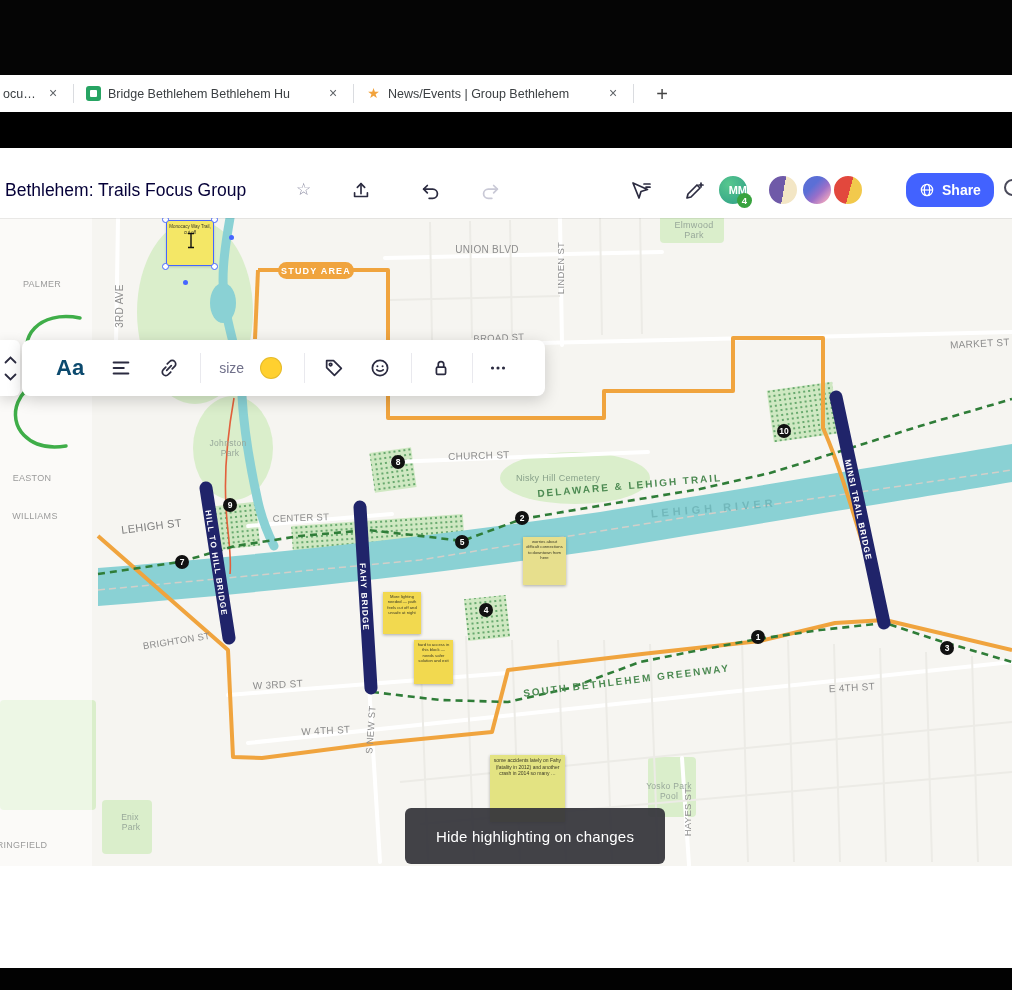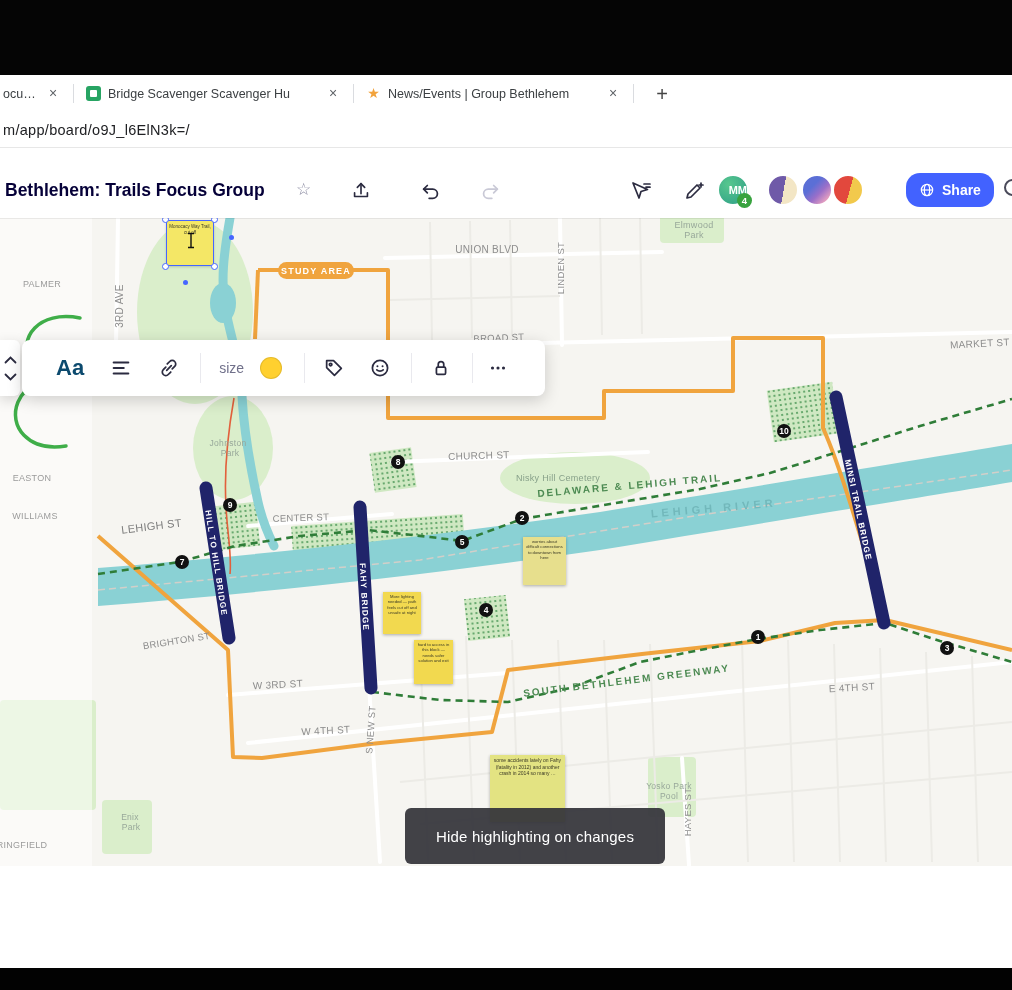--- a/index.html
+++ b/index.html
@@ -21,21 +21,21 @@
   .fav{width:15px;height:15px;flex:0 0 auto;}
   .fav-green{background:#27a463;border-radius:3px;position:relative;}
   .fav-green:after{content:"";position:absolute;inset:4px;background:#fff;border-radius:1px;}
   .fav-star{color:#f2a33c;font-size:14px;line-height:15px;text-align:center;}
   .addressbar{position:absolute;left:0;top:112px;width:1012px;height:36px;background:#fff;border-bottom:1px solid #e7e7e7;display:flex;align-items:center;}
   .url{font-size:14.5px;color:#202124;padding-left:3px;letter-spacing:.3px;}
 
   
   .app-bg{position:absolute;left:0;top:148px;width:1012px;height:820px;background:#fff;}
   .appheader{position:absolute;left:0;top:163px;width:1012px;height:55px;background:#fff;box-shadow:0 1px 0 rgba(0,0,0,.07);z-index:30;}
-  .board-title{position:absolute;left:5px;top:17px;font-size:17.5px;font-weight:700;color:#050038;}
+  .board-title{position:absolute;left:5px;top:17px;font-size:17.5px;font-weight:400;color:#050038;}
   .hstar{position:absolute;left:296px;top:16px;font-size:17px;color:#8e8ea4;background:none;border:none;}
   .iconbtn{position:absolute;background:none;border:none;width:26px;height:26px;display:flex;align-items:center;justify-content:center;cursor:pointer;}
   .b-export{left:348px;top:15px;}
   .b-undo{left:418px;top:15px;}
   .b-redo{left:477px;top:15px;}
   .b-cursors{left:628px;top:15px;}
   .b-pen{left:681px;top:15px;}
   .avatar{position:absolute;top:11px;width:32px;height:32px;border-radius:50%;border:2px solid #fff;display:flex;align-items:center;justify-content:flex-end;font-size:11px;font-weight:700;color:#fff;}
   .av-me{left:717px;background:radial-gradient(circle at 35% 30%,#57c78f,#2e9e86);z-index:5;}
   .badge{position:absolute;right:-5px;bottom:-4px;min-width:15px;height:15px;border-radius:8px;background:#38a33f;color:#fff;font-size:9.5px;font-weight:700;display:flex;align-items:center;justify-content:center;padding:0 2px;}
@@ -81,37 +81,34 @@
 
   <div class="topbar"></div>
 
   <div class="tabstrip">
     <div class="tab tab1">
       <span class="tab-title">ocus G</span>
       <span class="tab-close">×</span>
     </div>
     <div class="tab tab2">
       <span class="fav fav-green"></span>
-      <span class="tab-title">Bridge Scavenger Scavenger Hu</span>
+      <span class="tab-title">Bridge Bethlehem Bethlehem Hu</span>
       <span class="tab-close">×</span>
     </div>
     <div class="tab tab3">
       <span class="fav fav-star">★</span>
       <span class="tab-title">News/Events | Group Bethlehem</span>
       <span class="tab-close">×</span>
     </div>
     <div class="tab-sep sep1"></div>
     <div class="tab-sep sep2"></div>
     <div class="tab-sep sep3"></div>
     <div class="newtab">+</div>
   </div>
 
-  <div class="addressbar">
-    <span class="url">m/app/board/o9J_l6ElN3k=/</span>
-  </div>
 
   <div class="app-bg"></div>
 
   <svg class="map-svg" width="1012" height="648" viewBox="0 218 1012 648">
     <defs>
       <pattern id="dots" width="5" height="5" patternUnits="userSpaceOnUse">
         <circle cx="2" cy="2" r="1.1" fill="#4f9a5a"></circle>
       </pattern>
       <marker id="arrowhead" viewBox="0 0 10 10" refX="7" refY="5" markerWidth="5.5" markerHeight="5.5" orient="auto-start-reverse">
         <path d="M0 0 L10 5 L0 10 z" fill="#3fae49"></path>

